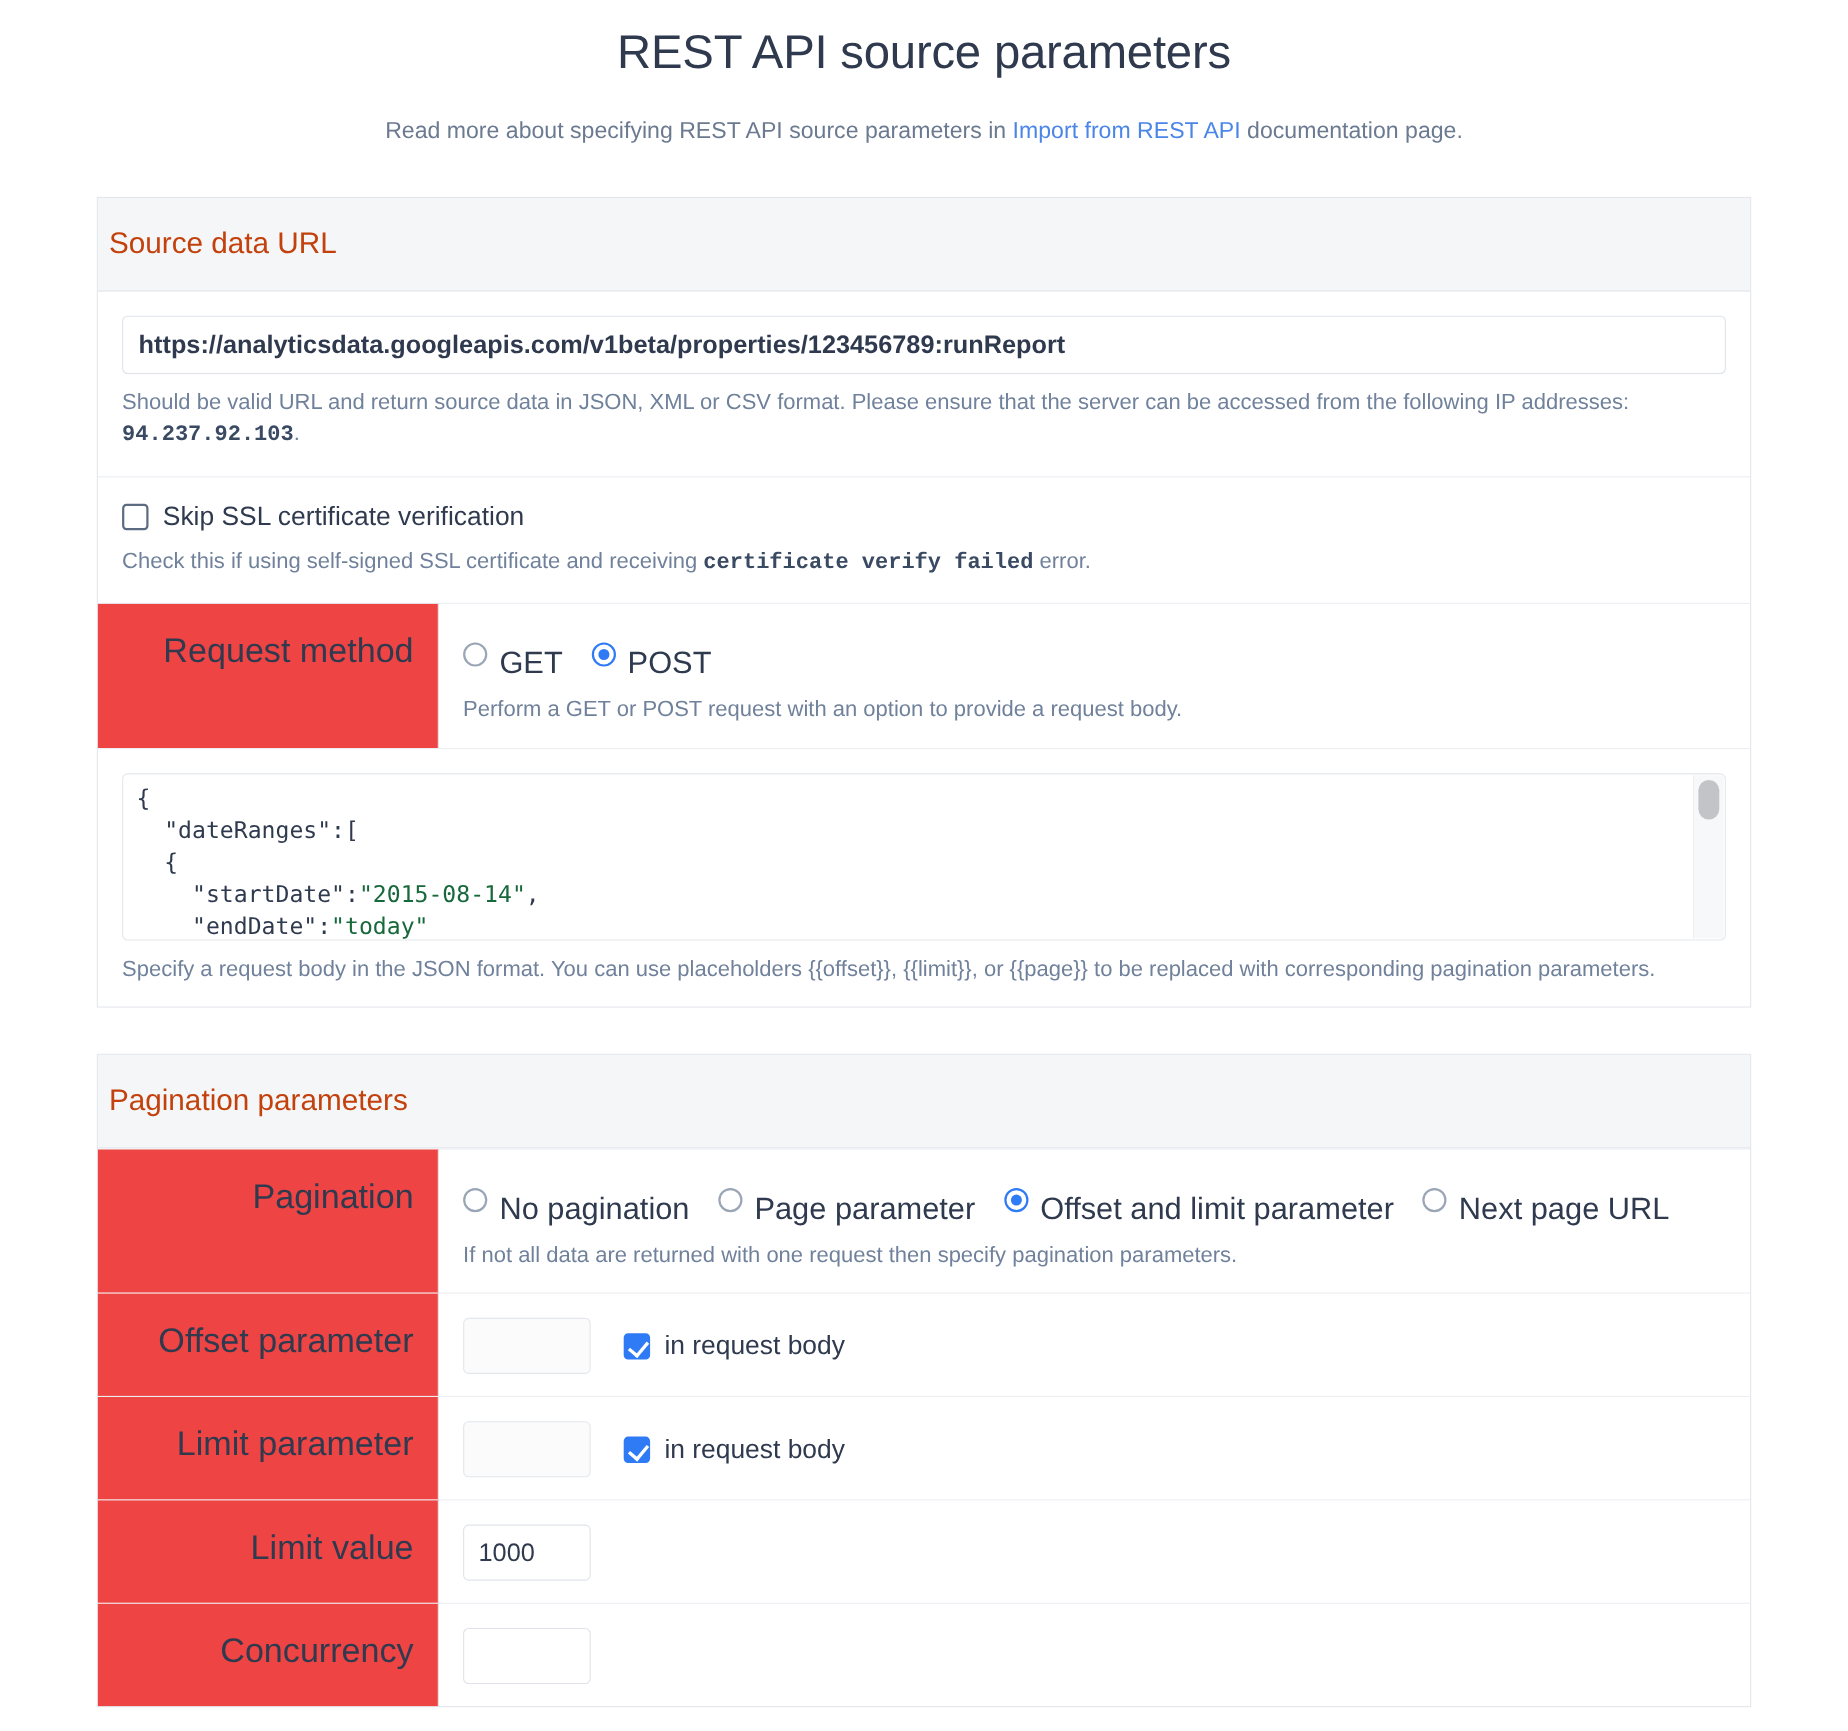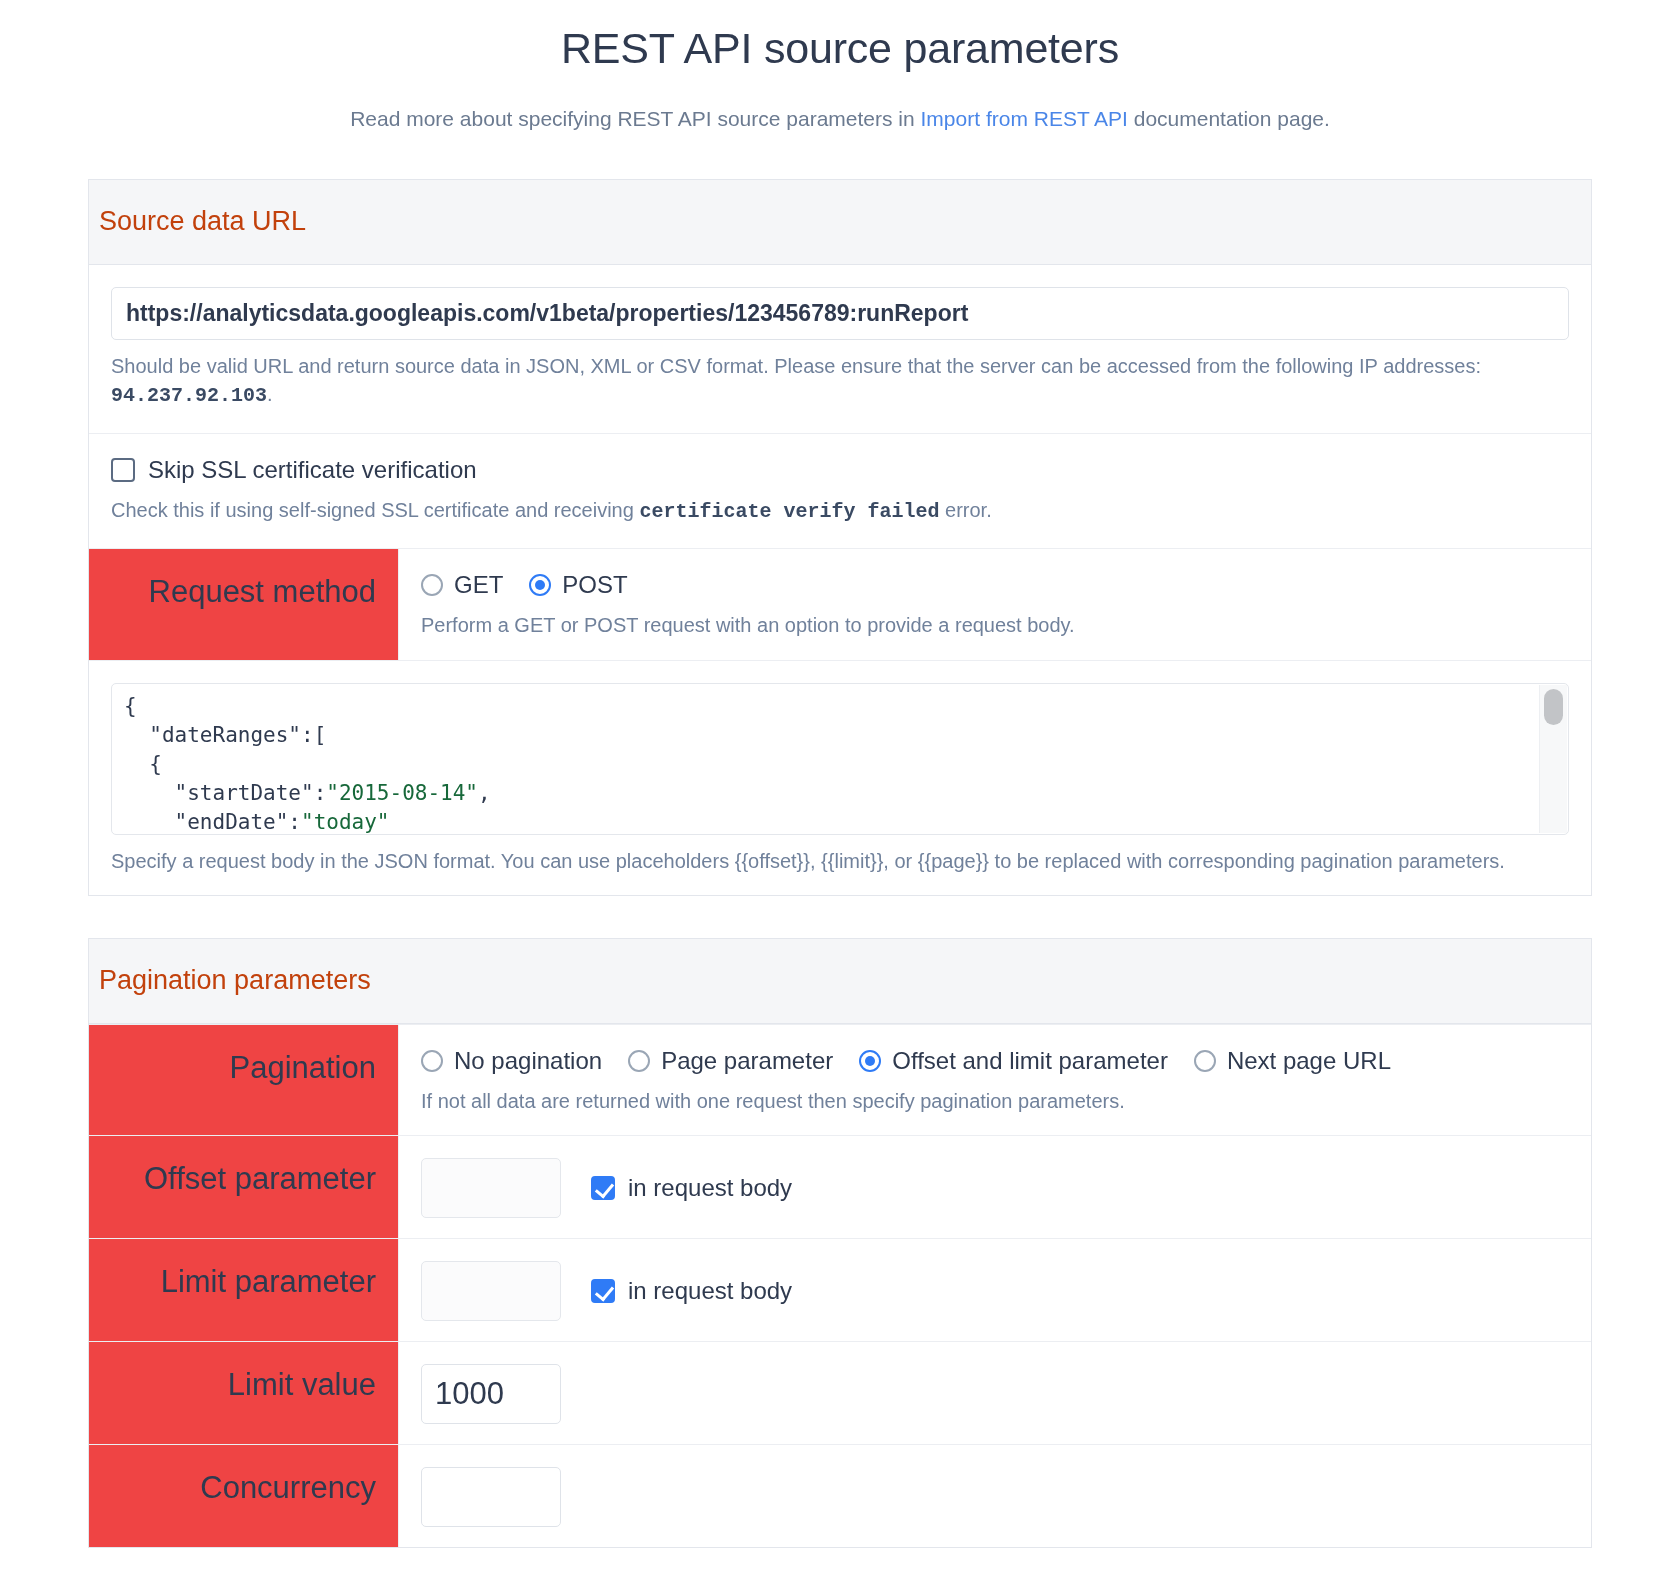--- a/index.html
+++ b/index.html
@@ -91,23 +91,23 @@
     font-size: 23px;
     color: #2f3a4f;
     padding: 12px 14px;
     border: 1px solid #dfe3e9;
     border-radius: 5px;
     background: #fff;
     outline: none;
     font-weight: bold;
   }
   .small-input {
-    width: 140px;
+    width: 116px;
     font-family: "Liberation Sans", sans-serif;
-    font-size: 31px;
+    font-size: 23px;
     color: #2f3a4f;
     padding: 11px 13px;
     border: 1px solid #e4e7ec;
     border-radius: 5px;
     background: #fbfbfc;
     outline: none;
   }
   .small-input.filled { background: #ffffff; border-color: #dfe3e9; }
 
   
@@ -148,21 +148,21 @@
   }
   .rdot.on { border-color: #2f7bf6; }
   .rdot.on:after {
     content: "";
     position: absolute;
     left: 4px; top: 4px;
     width: 10px; height: 10px;
     border-radius: 50%;
     background: #2f7bf6;
   }
-  .rlabel { font-size: 24px; color: #2f3a4f; }
+  .rlabel { font-size: 28px; color: #2f3a4f; margin-top: 16px; }
 
   
   .code-wrap {
     position: relative;
     border: 1px solid #e4e7ec;
     border-radius: 5px;
     background: #fff;
     height: 152px;
     overflow: hidden;
   }

